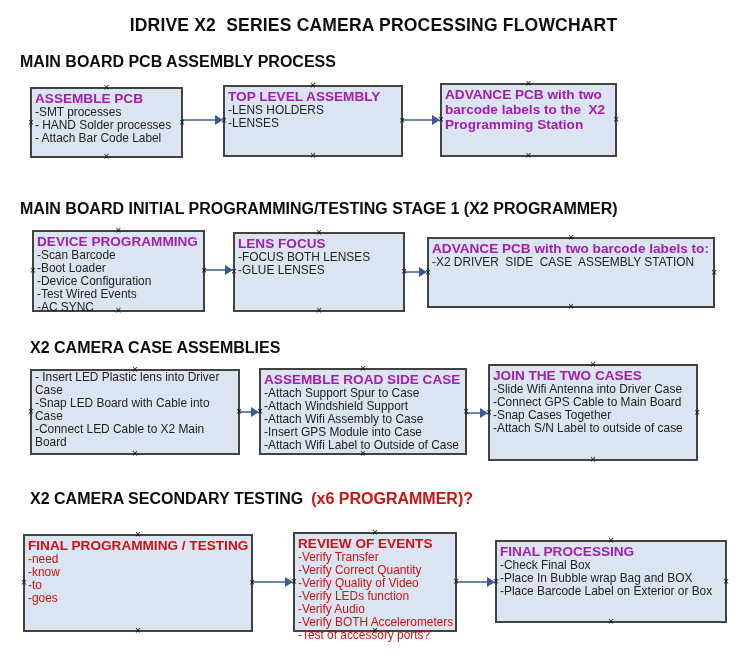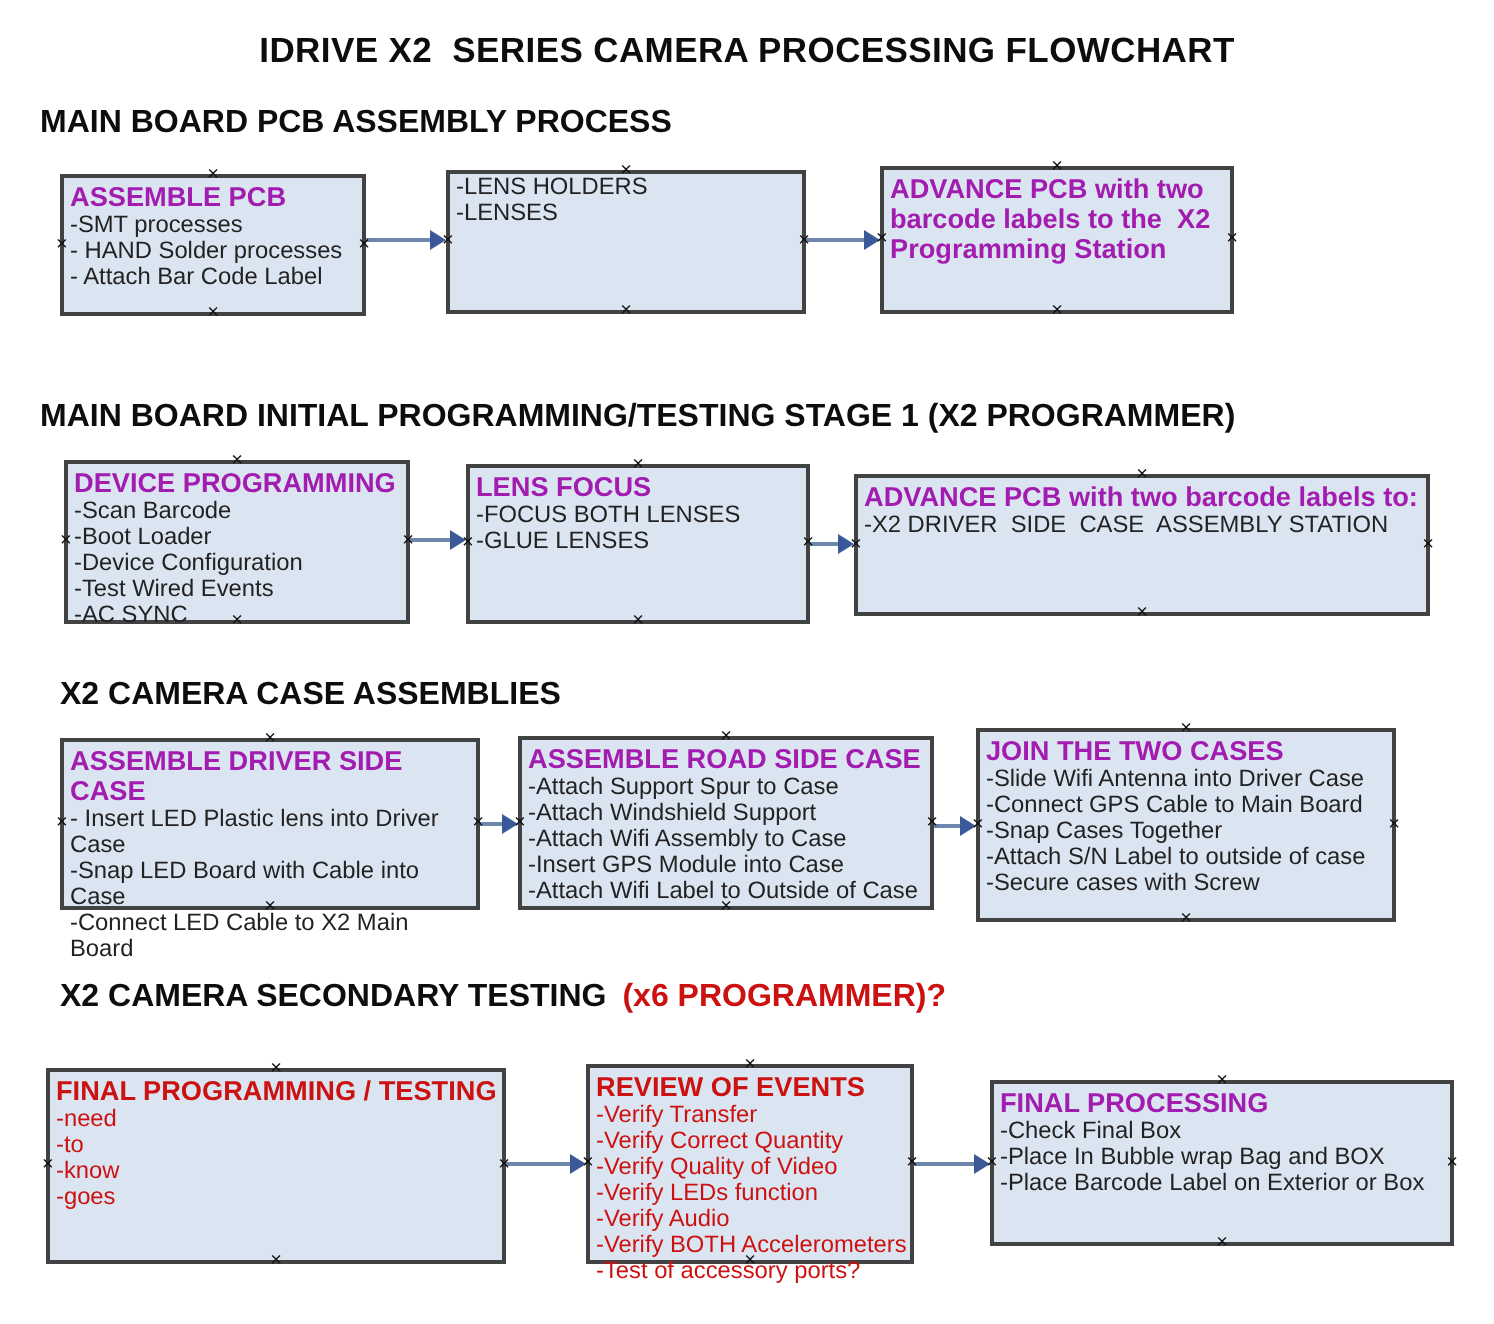--- a/index.html
+++ b/index.html
@@ -56,20 +56,21 @@
       <span class="hx hx-l">×</span>
       <span class="hx hx-r">×</span>
     </div>
 
   <div class="arrow" style="left:183px;top:115px;width:40px;">
     <span class="line"></span>
       <span class="head"></span>
   </div>
 
   <div class="box" style="left:223px;top:85px;width:180px;height:72px;">
+    <div class="bt">TOP LEVEL ASSEMBLY</div>
     <div class="bi">-LENS HOLDERS</div>
     <div class="bi">-LENSES</div>
   <span class="hx hx-t">×</span>
       <span class="hx hx-b">×</span>
       <span class="hx hx-l">×</span>
       <span class="hx hx-r">×</span>
     </div>
 
   <div class="arrow" style="left:403px;top:115px;width:37px;">
     <span class="line"></span>
@@ -124,21 +125,20 @@
     <div class="bi">-X2 DRIVER  SIDE  CASE  ASSEMBLY STATION</div>
   <span class="hx hx-t">×</span>
       <span class="hx hx-b">×</span>
       <span class="hx hx-l">×</span>
       <span class="hx hx-r">×</span>
     </div>
 
   <div class="sec-heading" style="left:30px;top:339px;">X2 CAMERA CASE ASSEMBLIES</div>
 
   <div class="box" style="left:30px;top:369px;width:210px;height:86px;">
-    <div class="bt">ASSEMBLE DRIVER SIDE CASE</div>
     <div class="bi">- Insert LED Plastic lens into Driver Case</div>
     <div class="bi">-Snap LED Board with Cable into Case</div>
     <div class="bi">-Connect LED Cable to X2 Main Board</div>
   <span class="hx hx-t">×</span>
       <span class="hx hx-b">×</span>
       <span class="hx hx-l">×</span>
       <span class="hx hx-r">×</span>
     </div>
 
   <div class="arrow" style="left:240px;top:407px;width:19px;">
@@ -163,34 +163,33 @@
     <span class="line"></span>
       <span class="head"></span>
   </div>
 
   <div class="box" style="left:488px;top:364px;width:210px;height:97px;">
     <div class="bt">JOIN THE TWO CASES</div>
     <div class="bi">-Slide Wifi Antenna into Driver Case</div>
     <div class="bi">-Connect GPS Cable to Main Board</div>
     <div class="bi">-Snap Cases Together</div>
     <div class="bi">-Attach S/N Label to outside of case</div>
-    <div class="bi">-Secure cases with Screw</div>
   <span class="hx hx-t">×</span>
       <span class="hx hx-b">×</span>
       <span class="hx hx-l">×</span>
       <span class="hx hx-r">×</span>
     </div>
 
   <div class="sec-heading" style="left:30px;top:490px;"><span>X2 CAMERA SECONDARY TESTING</span><span class="red-part">(x6 PROGRAMMER)?</span></div>
 
   <div class="box red" style="left:23px;top:534px;width:230px;height:98px;">
     <div class="bt">FINAL PROGRAMMING / TESTING</div>
     <div class="bi">-need</div>
+    <div class="bi">-know</div>
     <div class="bi">-to</div>
-    <div class="bi">-know</div>
     <div class="bi">-goes</div>
   <span class="hx hx-t">×</span>
       <span class="hx hx-b">×</span>
       <span class="hx hx-l">×</span>
       <span class="hx hx-r">×</span>
     </div>
 
   <div class="arrow" style="left:253px;top:577px;width:40px;">
     <span class="line"></span>
       <span class="head"></span>

